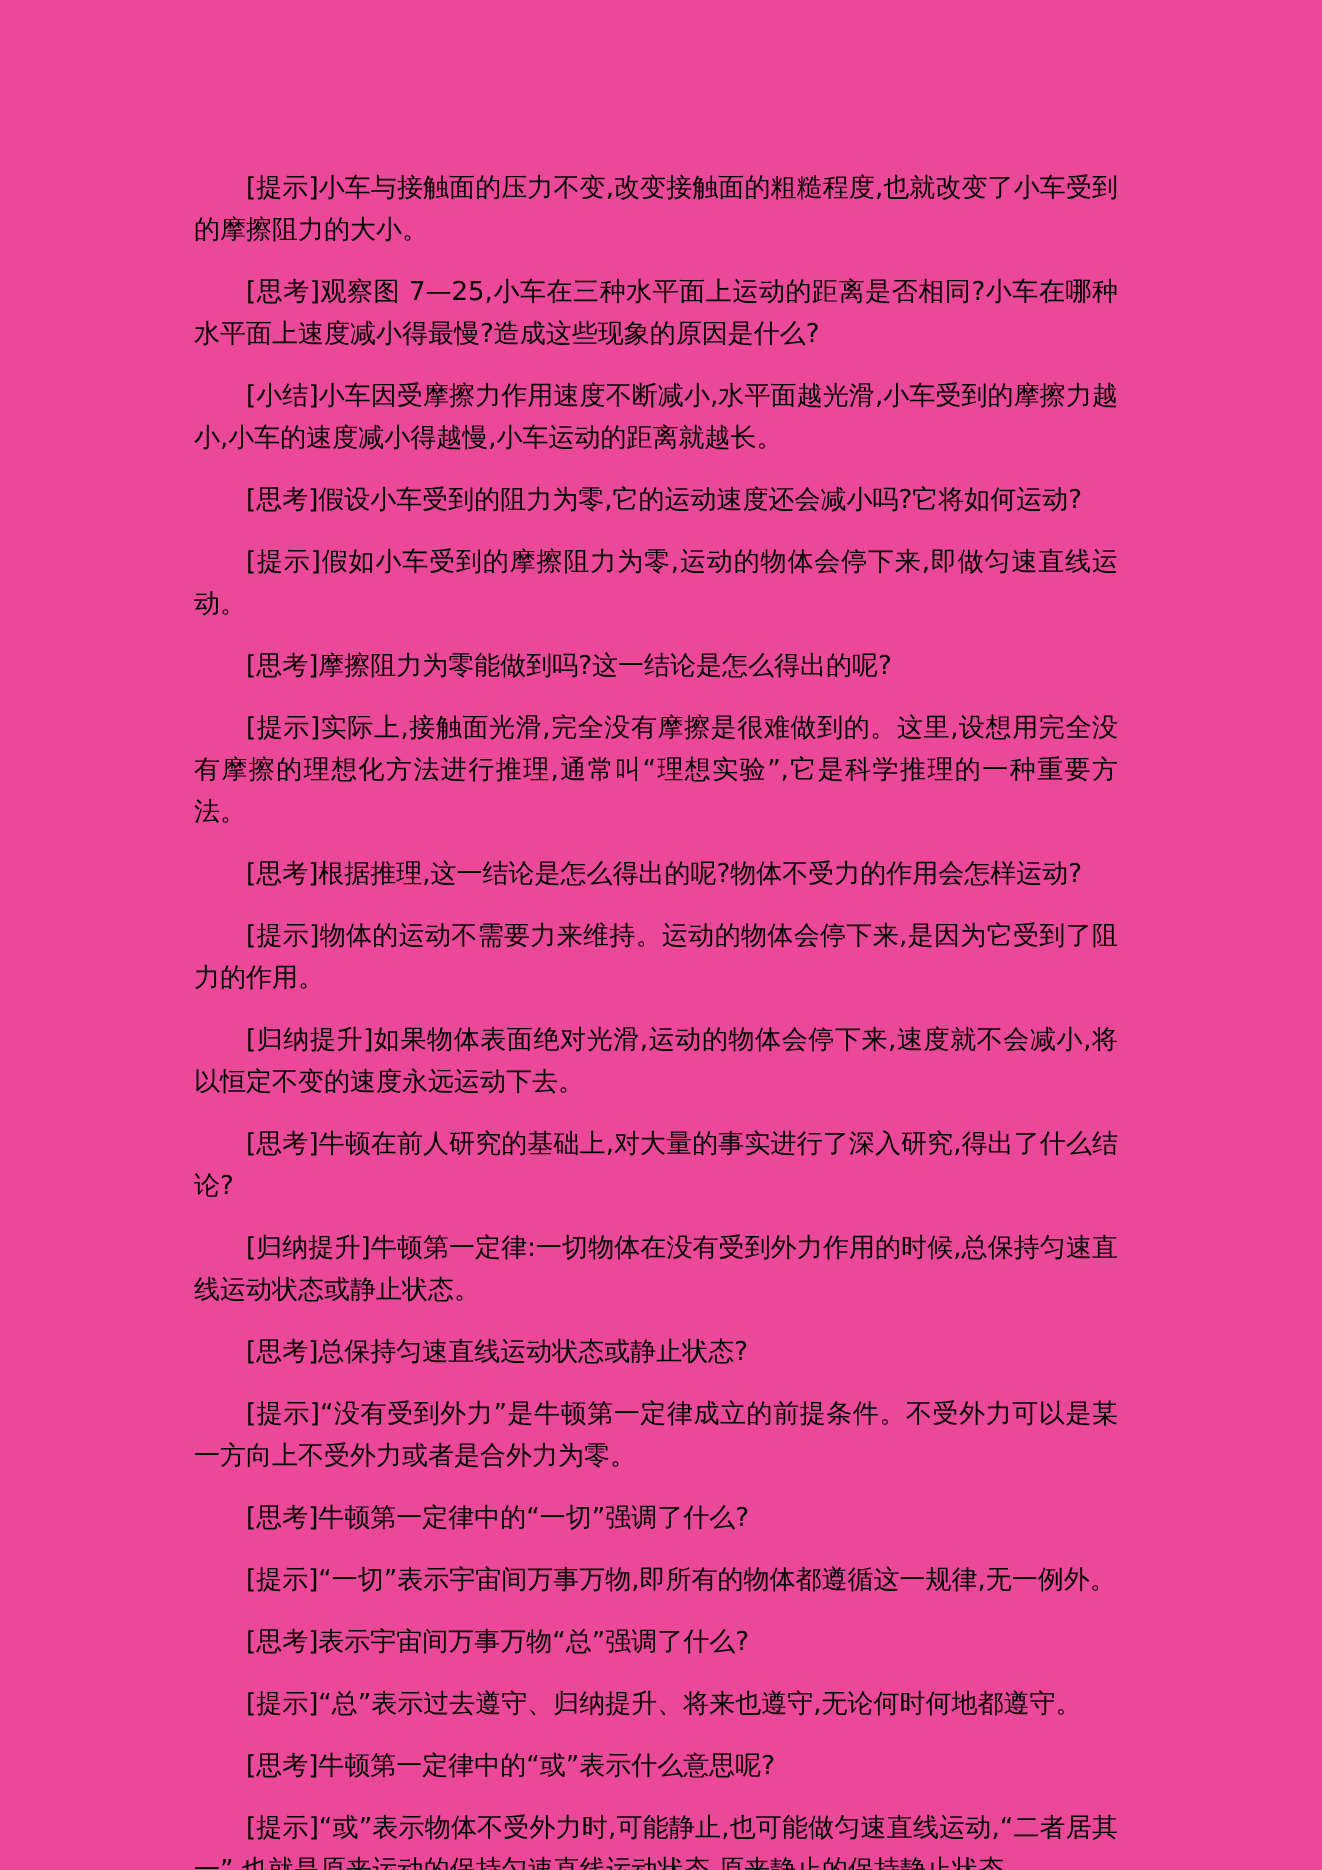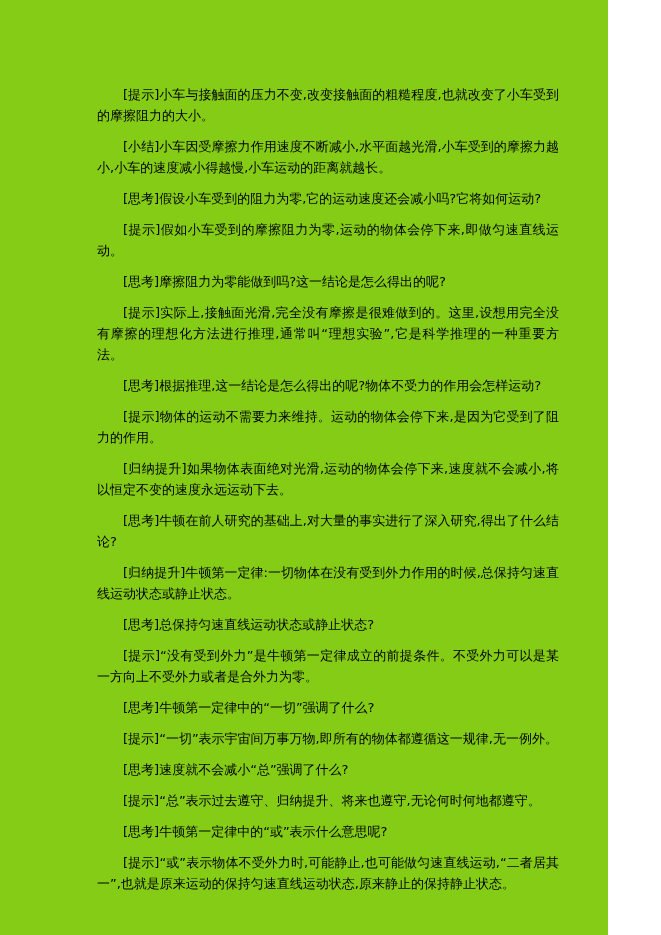--- a/index.html
+++ b/index.html
@@ -2,23 +2,23 @@
 <html><head>
 <meta charset="utf-8">
 <style>
   html, body {
     margin: 0;
     padding: 0;
     background: #ffffff;
   }
   .page {
     position: relative;
-    width: 608px;
+    width: 661px;
     height: 935px;
-    background: #84cc16;
+    background: #ec4899;
     overflow: hidden;
     font-family: "DejaVu Sans", sans-serif;
   }
   .text-block {
     position: absolute;
     top: 84px;
     left: 97px;
     width: 462px;
     color: #000000;
   }
@@ -32,32 +32,33 @@
     letter-spacing: 0;
     word-break: break-all;
   }
 </style>
 </head>
 <body>
 
 <div class="page">
   <div class="text-block">
     <p>[提示]小车与接触面的压力不变,改变接触面的粗糙程度,也就改变了小车受到的摩擦阻力的大小。</p>
+    <p>[思考]观察图 7—25,小车在三种水平面上运动的距离是否相同?小车在哪种水平面上速度减小得最慢?造成这些现象的原因是什么?</p>
     <p>[小结]小车因受摩擦力作用速度不断减小,水平面越光滑,小车受到的摩擦力越小,小车的速度减小得越慢,小车运动的距离就越长。</p>
     <p>[思考]假设小车受到的阻力为零,它的运动速度还会减小吗?它将如何运动?</p>
     <p>[提示]假如小车受到的摩擦阻力为零,运动的物体会停下来,即做匀速直线运动。</p>
     <p>[思考]摩擦阻力为零能做到吗?这一结论是怎么得出的呢?</p>
     <p>[提示]实际上,接触面光滑,完全没有摩擦是很难做到的。这里,设想用完全没有摩擦的理想化方法进行推理,通常叫“理想实验”,它是科学推理的一种重要方法。</p>
     <p>[思考]根据推理,这一结论是怎么得出的呢?物体不受力的作用会怎样运动?</p>
     <p>[提示]物体的运动不需要力来维持。运动的物体会停下来,是因为它受到了阻力的作用。</p>
     <p>[归纳提升]如果物体表面绝对光滑,运动的物体会停下来,速度就不会减小,将以恒定不变的速度永远运动下去。</p>
     <p>[思考]牛顿在前人研究的基础上,对大量的事实进行了深入研究,得出了什么结论?</p>
     <p>[归纳提升]牛顿第一定律:一切物体在没有受到外力作用的时候,总保持匀速直线运动状态或静止状态。</p>
     <p>[思考]总保持匀速直线运动状态或静止状态?</p>
     <p>[提示]“没有受到外力”是牛顿第一定律成立的前提条件。不受外力可以是某一方向上不受外力或者是合外力为零。</p>
     <p>[思考]牛顿第一定律中的“一切”强调了什么?</p>
     <p>[提示]“一切”表示宇宙间万事万物,即所有的物体都遵循这一规律,无一例外。</p>
-    <p>[思考]速度就不会减小“总”强调了什么?</p>
+    <p>[思考]表示宇宙间万事万物“总”强调了什么?</p>
     <p>[提示]“总”表示过去遵守、归纳提升、将来也遵守,无论何时何地都遵守。</p>
     <p>[思考]牛顿第一定律中的“或”表示什么意思呢?</p>
     <p>[提示]“或”表示物体不受外力时,可能静止,也可能做匀速直线运动,“二者居其一”,也就是原来运动的保持匀速直线运动状态,原来静止的保持静止状态。</p>
   </div>
 </div>
 
 </body></html>

